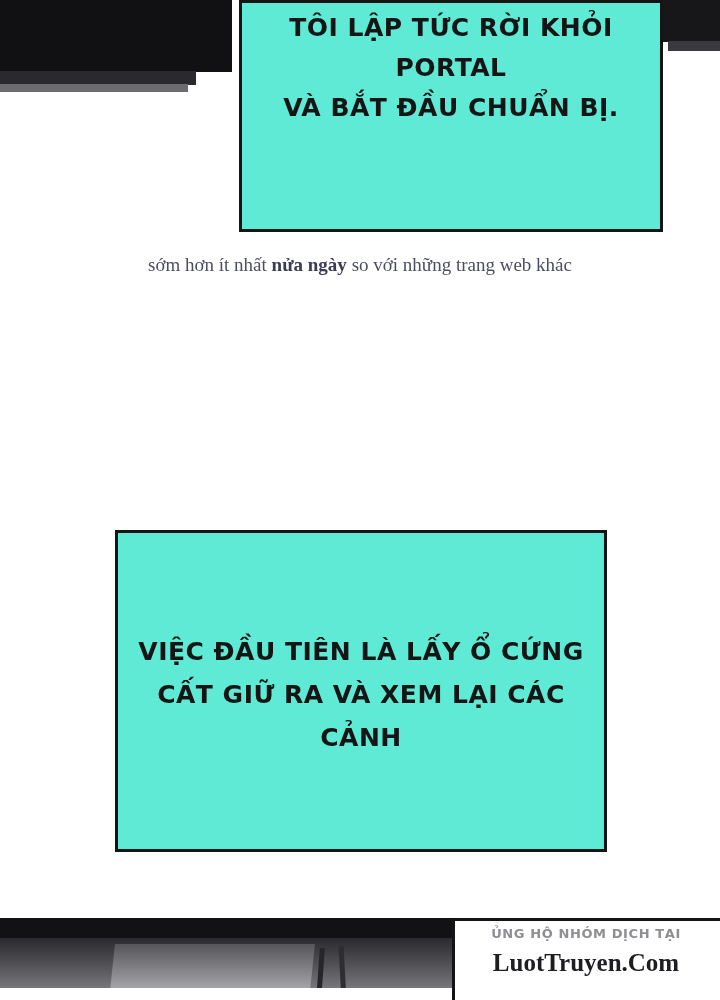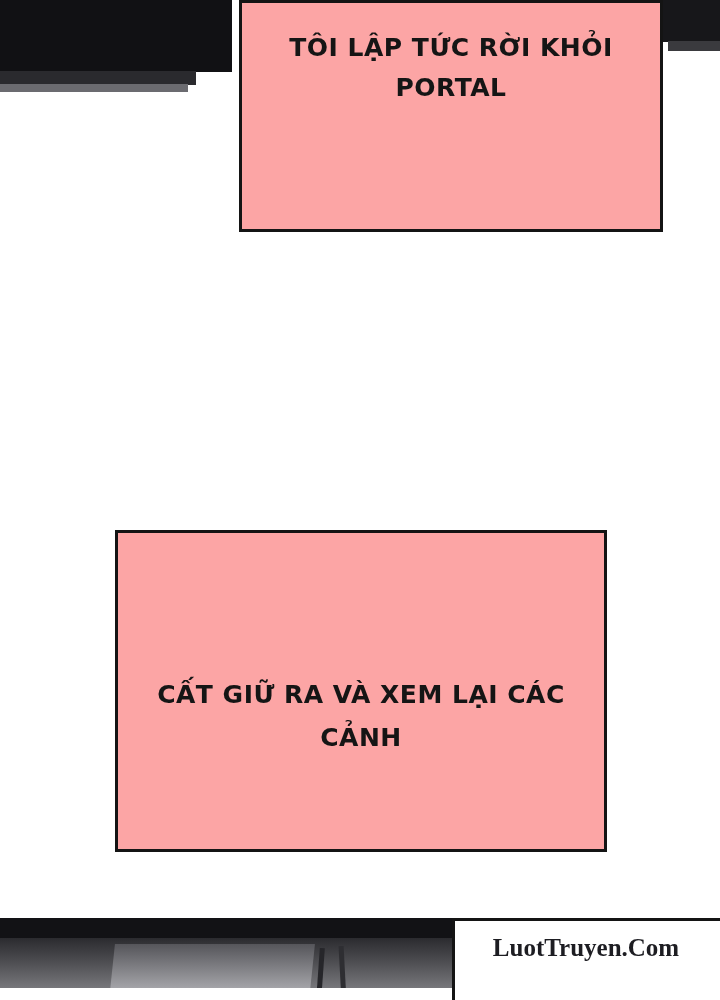--- a/index.html
+++ b/index.html
@@ -61,21 +61,21 @@
     left: 668px;
     top: 41px;
     width: 52px;
     height: 10px;
     background: #3a3a3e;
   }
 
   
   .narration-box {
     position: absolute;
-    background: #fca5a5;
+    background: #5eead4;
     border: 3px solid #141414;
     box-sizing: border-box;
     display: flex;
     align-items: center;
     justify-content: center;
     text-align: center;
   }
   .narration-box .text {
     font-family: "DejaVu Sans", sans-serif;
     font-weight: bold;
@@ -228,38 +228,41 @@
   <div class="art-top-left"></div>
   <div class="art-top-left2"></div>
   <div class="art-top-left3"></div>
   <div class="art-top-right"></div>
   <div class="art-top-right2"></div>
 </div>
 
 <div class="narration-box" id="box-top">
   <div class="text">
     <span>TÔI LẬP TỨC RỜI KHỎI PORTAL</span><br>
+    <span>VÀ BẮT ĐẦU CHUẨN BỊ.</span>
   </div>
 </div>
 
 <div class="promo">
+  <span class="line"><span>sớm hơn ít nhất </span><b>nửa ngày</b><span> so với những trang web khác</span></span>
 </div>
 
 <div class="narration-box" id="box-mid">
   <div class="text">
-    <br>
+    <span>VIỆC ĐẦU TIÊN LÀ LẤY Ổ CỨNG</span><br>
     <span>CẤT GIỮ RA VÀ XEM LẠI CÁC CẢNH</span><br>
   </div>
 </div>
 
 <div class="panel-art-bottom">
   <div class="art-bot-dark"></div>
   <div class="art-bot-grad"></div>
   <div class="art-bot-sheet"></div>
   <div class="art-bot-pole1"></div>
   <div class="art-bot-pole2"></div>
   <div class="art-bot-whitebar"></div>
   <div class="art-bot-right-box"></div>
 </div>
 
 <div class="credit">
+  <span class="credit-line">ỦNG HỘ NHÓM DỊCH TẠI</span>
   <span class="credit-brand">LuotTruyen.Com</span>
 </div>
 
 </body></html>

